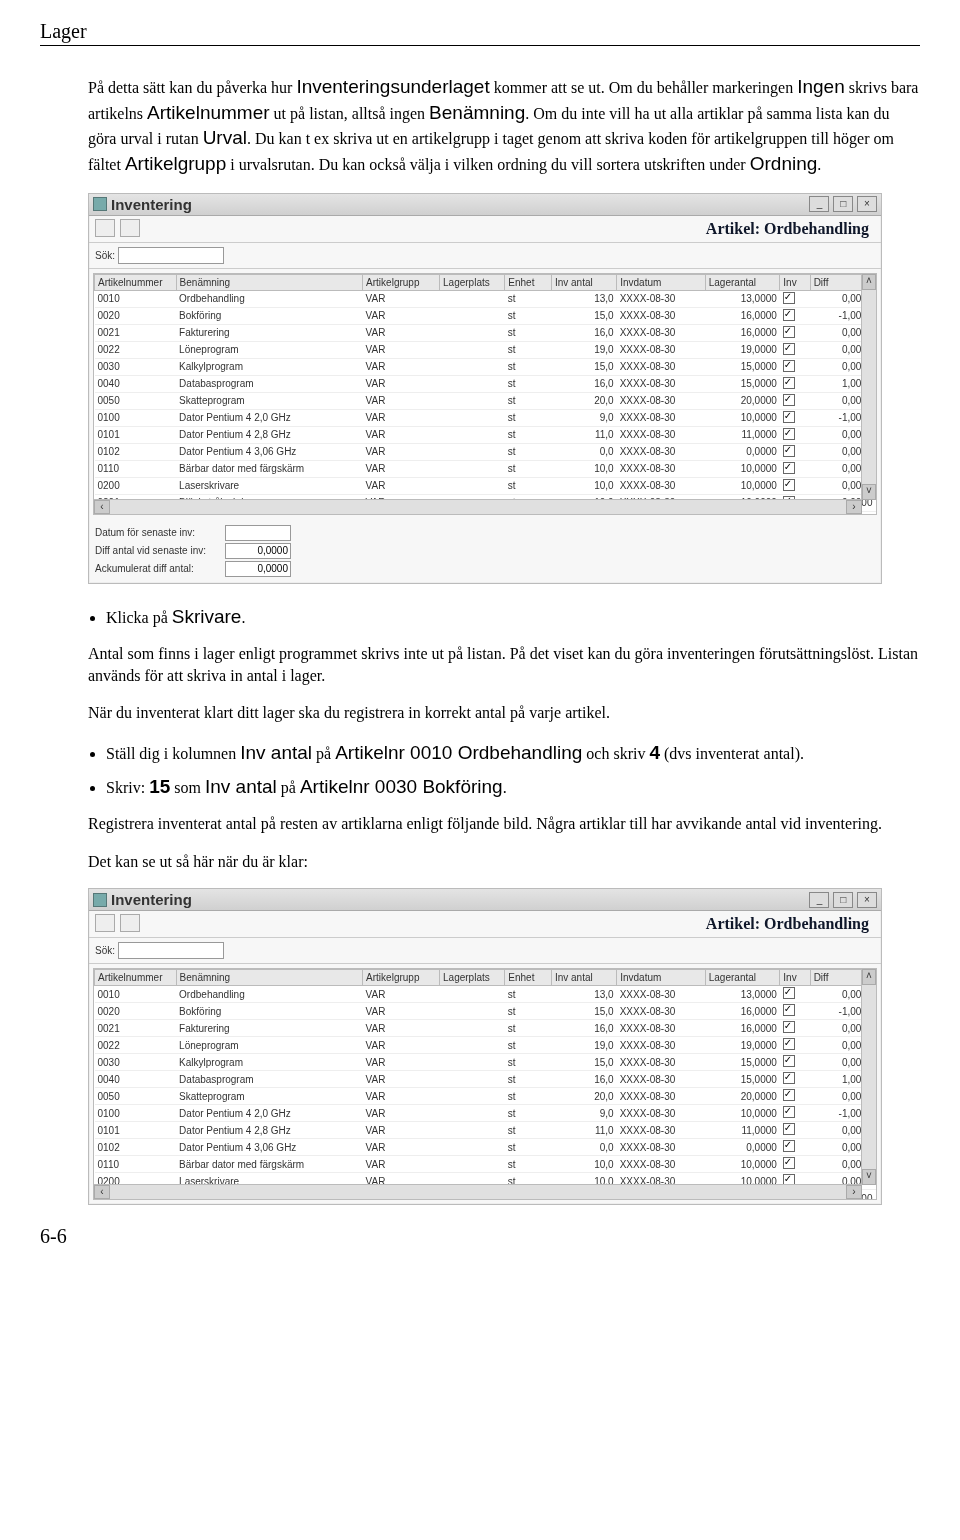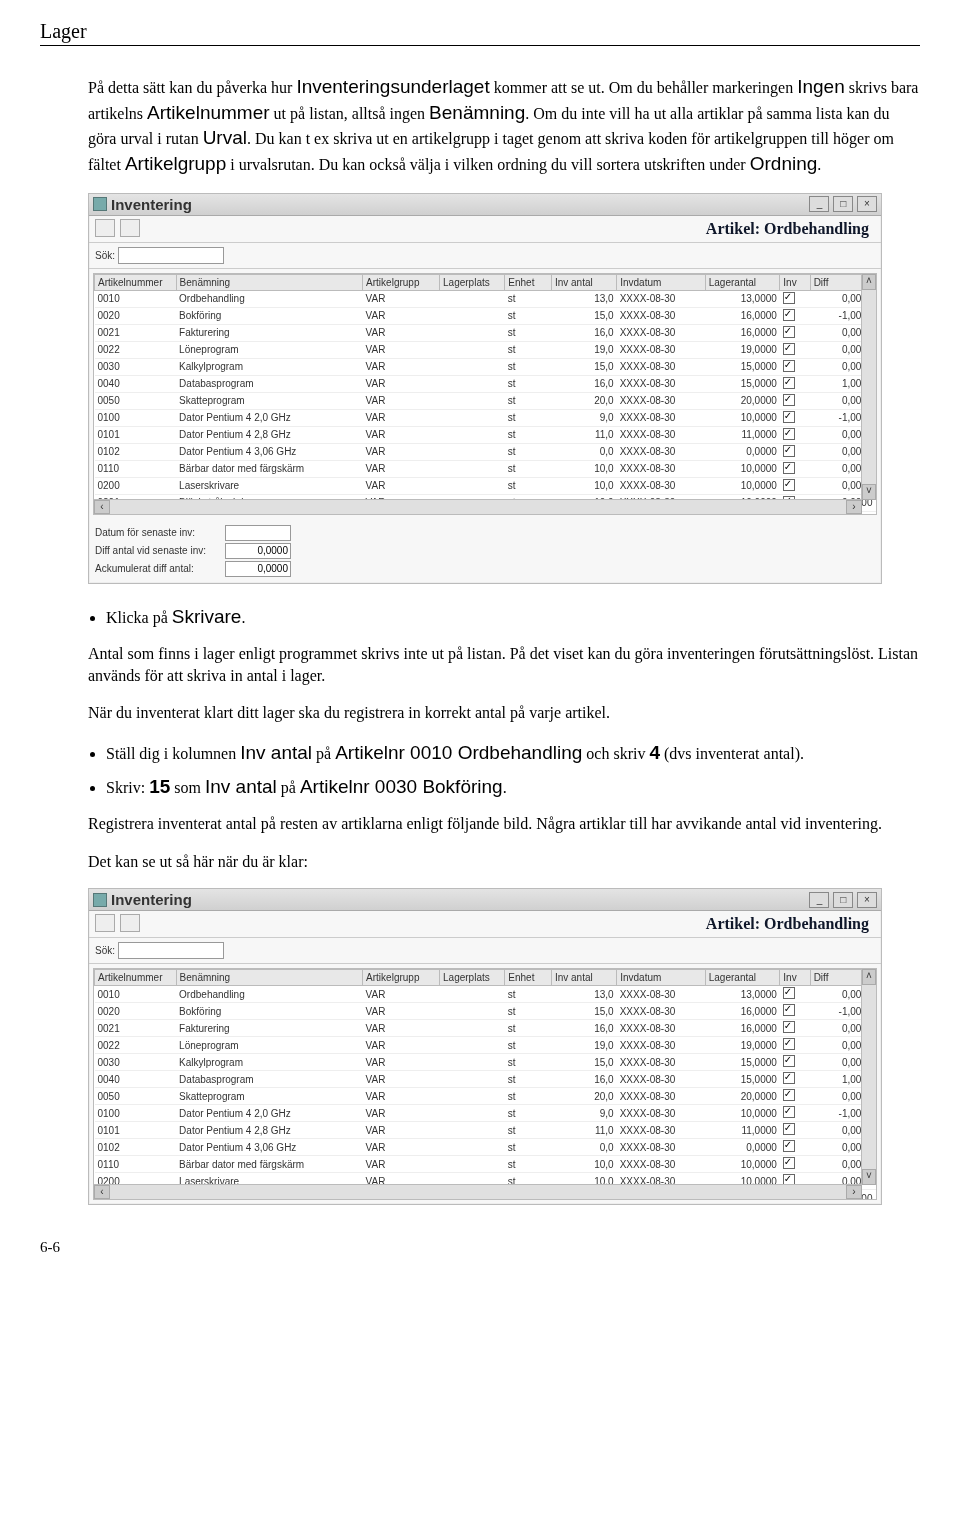--- a/index.html
+++ b/index.html
@@ -183,22 +183,22 @@
   }
   .footer-fields label { width: 130px; }
   .footer-fields input {
     width: 60px; height: 12px;
     border: 1px solid #999;
     font-size: 10px;
     text-align: right;
     padding-right: 2px;
   }
   .page-number {
-    margin-top: 34px;
-    font-size: 15px;
+    margin-top: 20px;
+    font-size: 20px;
   }
 </style>
 </head>
 <body>
 
 <div class="page-header">Lager</div>
 
 <p class="body-text">
   <span>På detta sätt kan du påverka hur </span><span class="sans">Inventeringsunderlaget</span><span> kommer att se ut. Om du behåller markeringen </span><span class="sans">Ingen</span><span> skrivs bara artikelns </span><span class="sans">Artikelnummer</span><span> ut på listan, alltså ingen </span><span class="sans">Benämning</span><span>. Om du inte vill ha ut alla artiklar på samma lista kan du göra urval i rutan </span><span class="sans">Urval</span><span>. Du kan t ex skriva ut en artikelgrupp i taget genom att skriva koden för artikelgruppen till höger om fältet </span><span class="sans">Artikelgrupp</span><span> i urvalsrutan. Du kan också välja i vilken ordning du vill sortera utskriften under </span><span class="sans">Ordning</span><span>.</span>
 </p>

